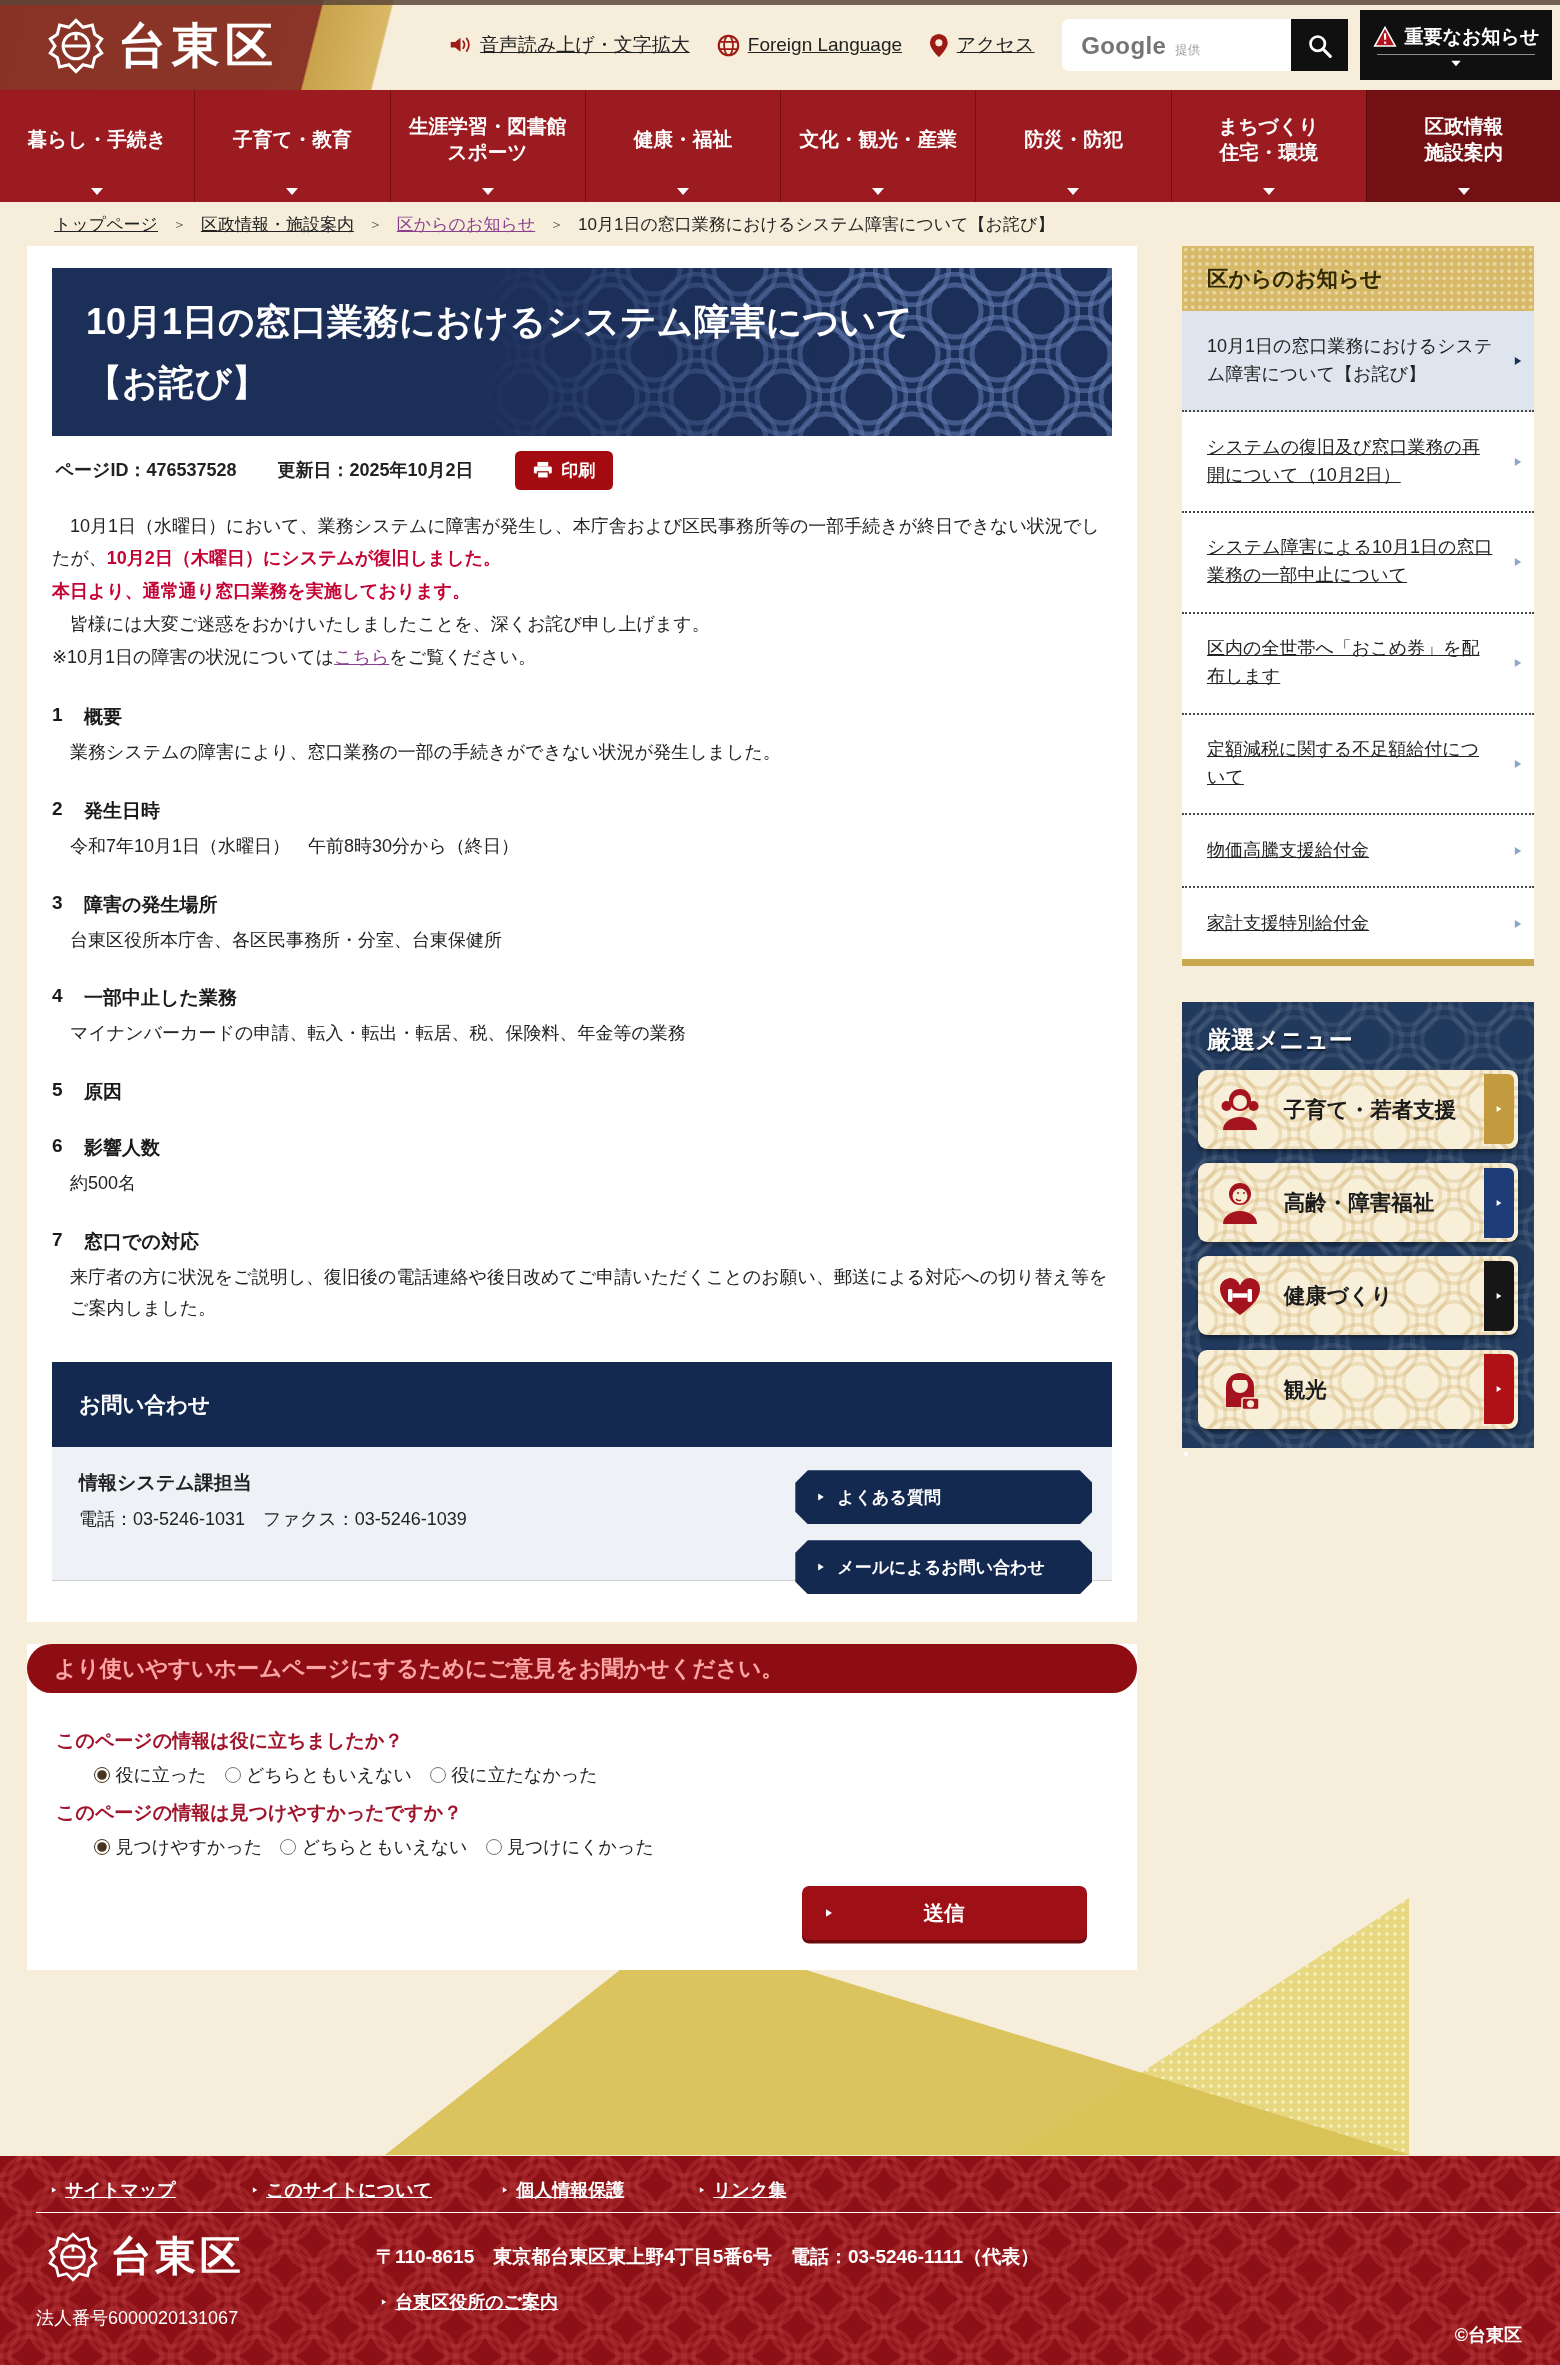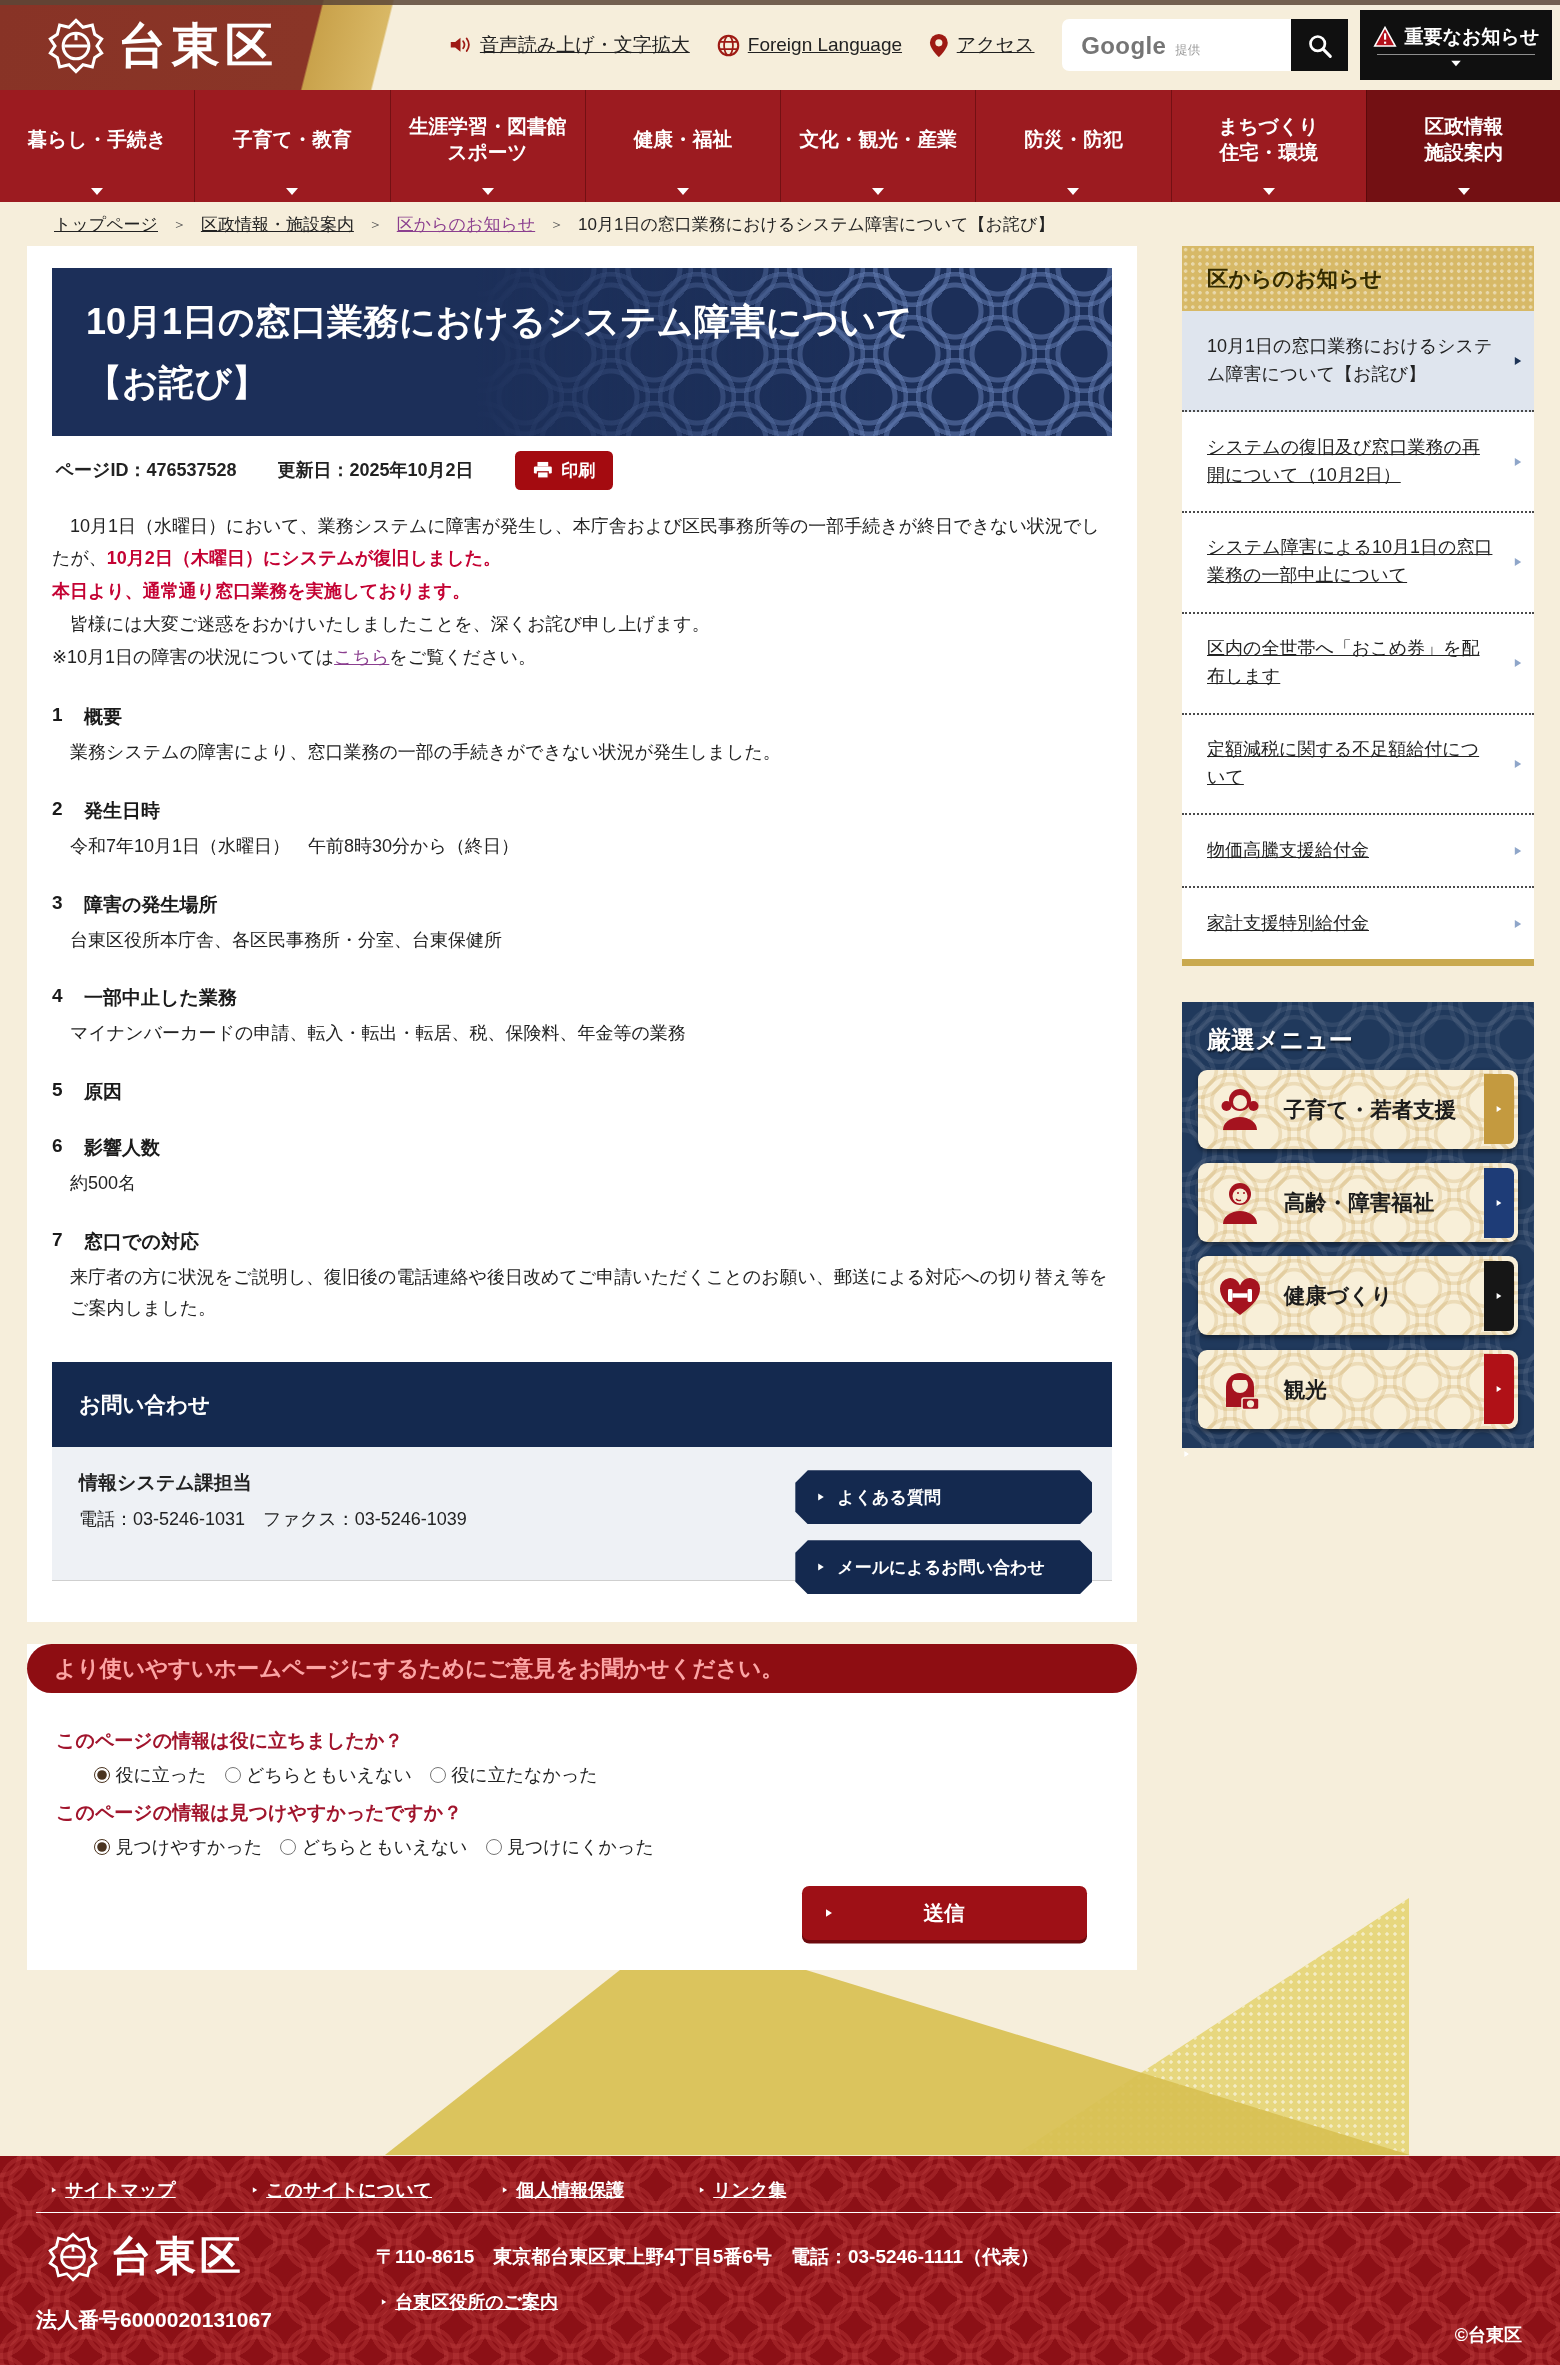--- a/index.html
+++ b/index.html
@@ -154,21 +154,21 @@
     background-image:
       radial-gradient(circle,rgba(200,70,70,0) 16px,rgba(200,70,70,.30) 17px,rgba(200,70,70,.30) 20.6px,rgba(200,70,70,0) 21.5px,rgba(200,70,70,0) 25px,rgba(200,70,70,.30) 26px,rgba(200,70,70,.30) 29.5px,rgba(200,70,70,0) 30px),
       radial-gradient(circle,rgba(200,70,70,0) 16px,rgba(200,70,70,.30) 17px,rgba(200,70,70,.30) 20.6px,rgba(200,70,70,0) 21.5px,rgba(200,70,70,0) 25px,rgba(200,70,70,.30) 26px,rgba(200,70,70,.30) 29.5px,rgba(200,70,70,0) 30px);
     background-size:57px 57px,57px 57px; background-position:0 0,29px 29px; }
   .f-link { position:absolute; display:flex; align-items:center; gap:7.2px; font-size:18px; font-weight:bold; color:#fff; cursor:pointer; }
   .f-link span { text-decoration:underline; }
   .f-link .tri-r { border-left-color:#fff; transform:scale(.55); }
   .f-hr { position:absolute; top:56px; left:36px; right:0; border-top:1.8px solid #fff; }
   .f-brand { position:absolute; left:48px; top:73px; display:flex; align-items:center; gap:12.5px; }
   .f-brand-name { font-family:"Liberation Serif","DejaVu Serif",serif; font-weight:bold; font-size:41px; letter-spacing:3.6px; }
-  .f-corp { position:absolute; left:36px; top:150px; font-size:21px; font-weight:bold; }
+  .f-corp { position:absolute; left:36px; top:150px; font-size:18px; font-weight:normal; }
   .f-addr { position:absolute; left:376px; top:88px; font-size:19px; font-weight:bold; }
   .f-guide { position:absolute; left:380px; top:134px; display:flex; align-items:center; gap:7.2px; font-size:18px; font-weight:bold; cursor:pointer; }
   .f-guide span { text-decoration:underline; }
   .f-guide .tri-r { border-left-color:#fff; transform:scale(.55); }
   .f-copy { position:absolute; right:39px; top:167px; font-size:18px; font-weight:bold; }
 </style>
 </head>
 <body>
 
 <div class="page">

